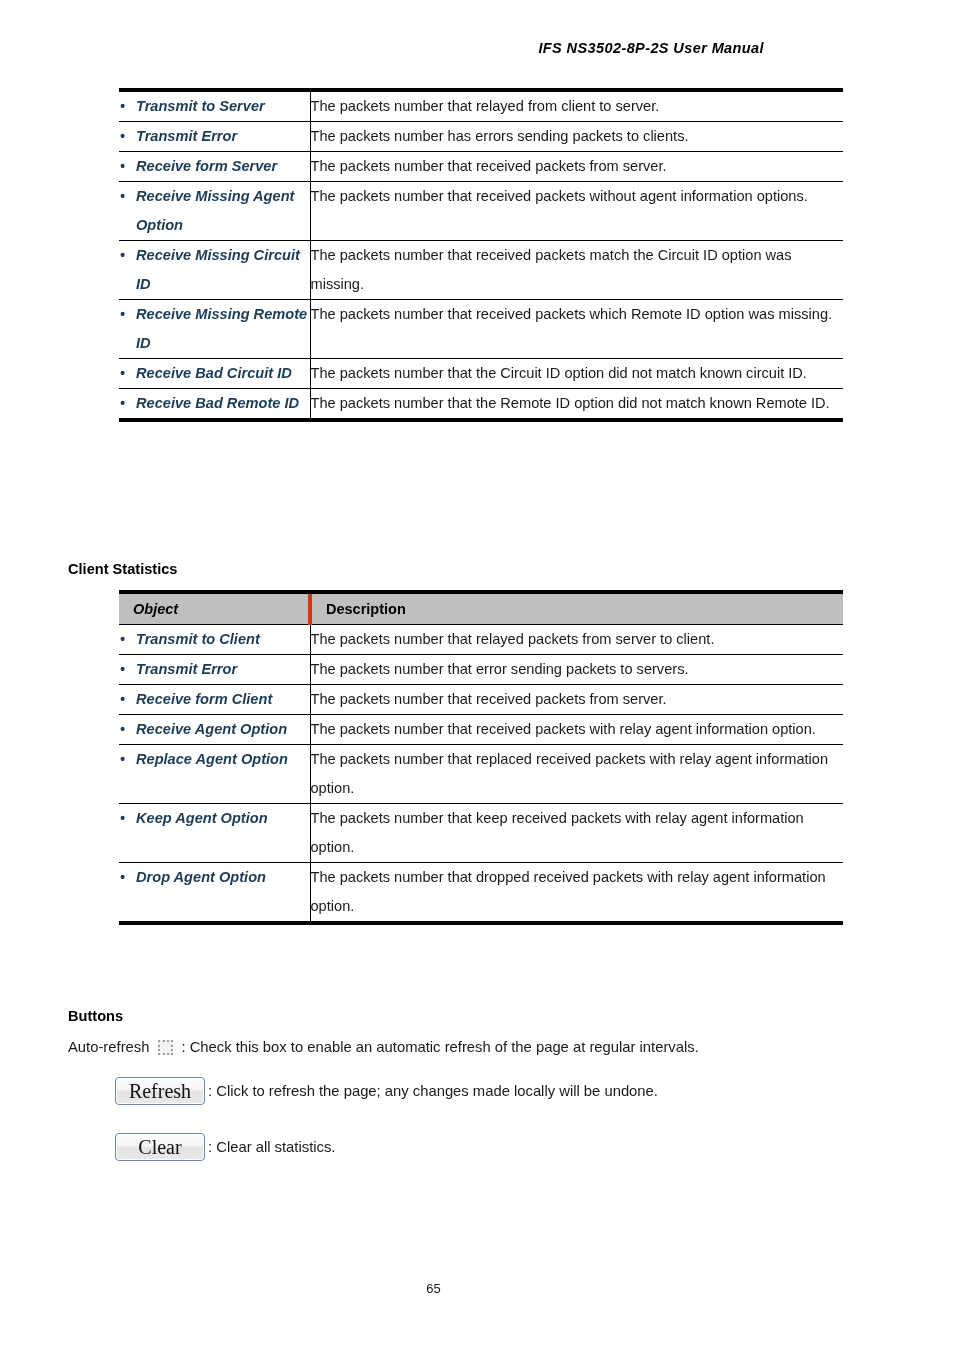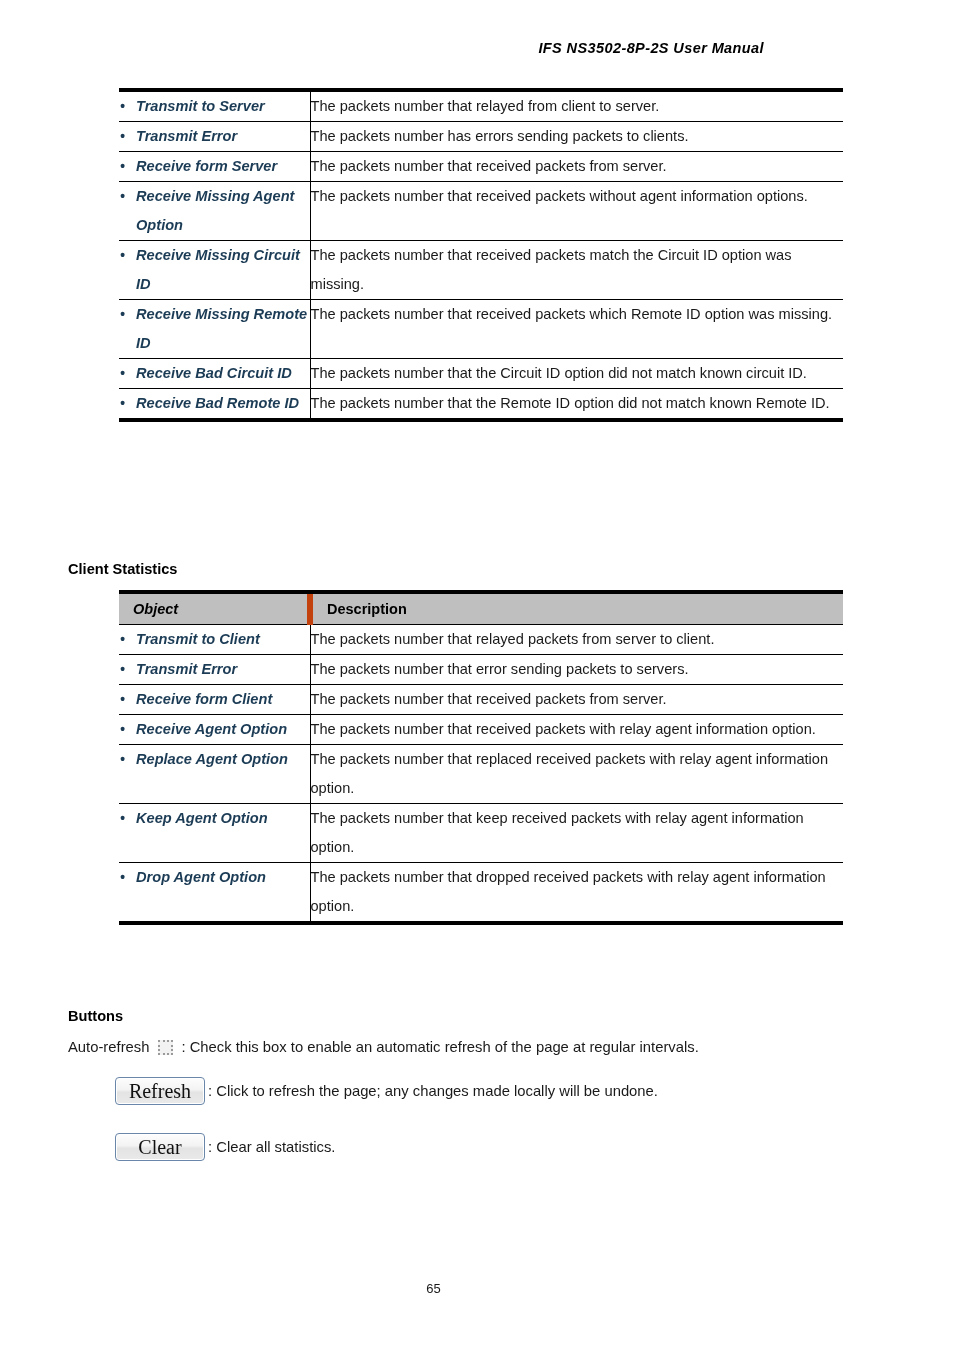--- a/index.html
+++ b/index.html
@@ -46,21 +46,21 @@
   .spec-table col.c-desc { width: 533px; }
 
   .spec-table tr.hdr-row td {
     background: #bfbfbf;
     font-weight: bold;
     color: #000;
     font-size: 14.5px;
     padding: 7px 10px 7px 14px;
     border-bottom: 1px solid #000;
   }
-  .spec-table tr.hdr-row td.obj-cell { border-right: 6px solid #c2410c; }
+  .spec-table tr.hdr-row td.obj-cell { border-right: 4px solid #c2410c; }
 
   .spec-table td {
     vertical-align: top;
     border-bottom: 1px solid #000;
     padding: 0;
   }
 
   .obj-cell {
     border-right: 1px solid #000;
     padding: 7px 8px 8px 14px;

